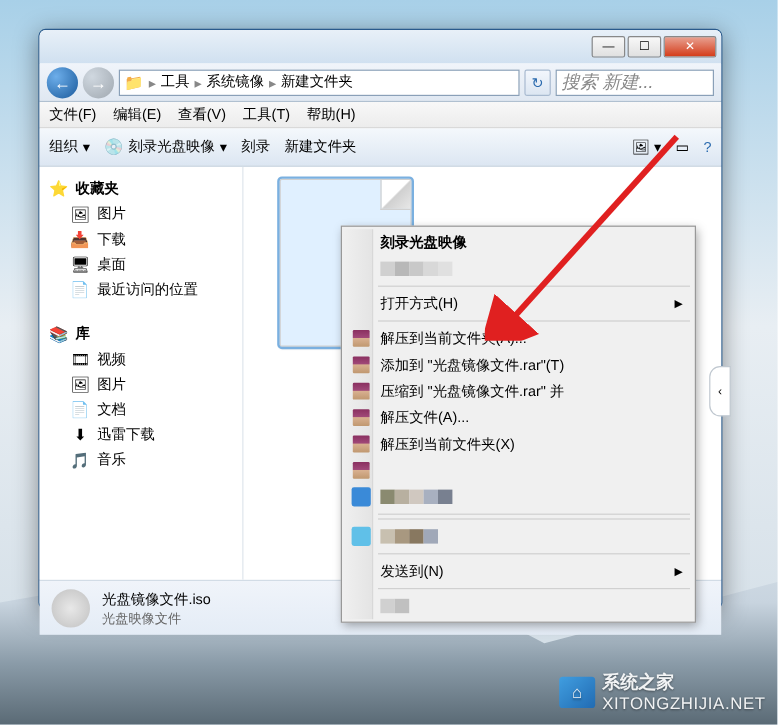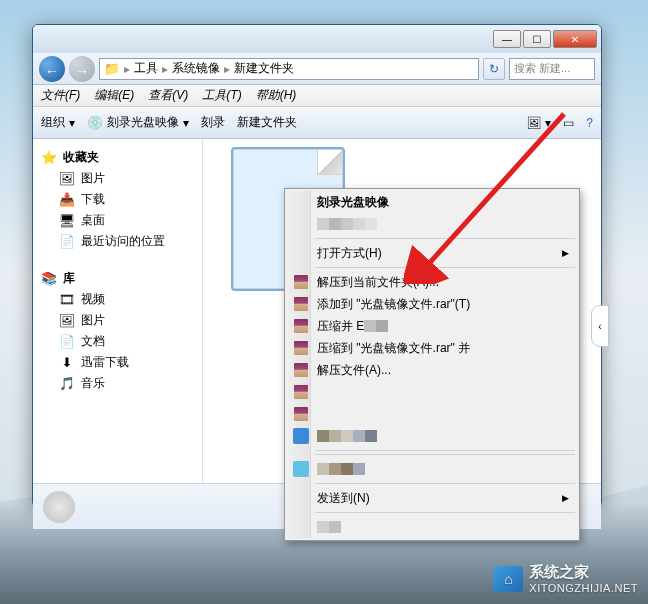--- a/index.html
+++ b/index.html
@@ -7,22 +7,22 @@
 .bg-mountains { position: absolute; bottom: 0; left: 0; width: 100%; height: 170px; background: linear-gradient(to top, #5a6a75 0%, #8a9ba8 30%, #c8d4df 60%, transparent 100%); clip-path: polygon(0 100%, 0 40%, 15% 30%, 30% 50%, 50% 20%, 70% 60%, 100% 30%, 100% 100%); }
 .window { position: absolute; top: 24px; left: 32px; width: 570px; height: 484px; background: #fff; border: 1px solid #2a5a8c; border-radius: 6px; box-shadow: 0 4px 20px rgba(0,0,0,0.4); }
 .titlebar { height: 28px; background: linear-gradient(to bottom, #e8f0f8, #d0e0f0); border-radius: 5px 5px 0 0; display: flex; justify-content: flex-end; align-items: center; padding: 0 4px; gap: 2px; }
 .titlebar-btn { width: 28px; height: 18px; border: 1px solid #888; border-radius: 2px; font-size: 10px; display: flex; align-items: center; justify-content: center; background: linear-gradient(to bottom, #f8f8f8, #e0e0e0); cursor: pointer; }
 .titlebar-btn.close { background: linear-gradient(to bottom, #e8a090, #d43c1a); color: #fff; width: 44px; }
 .navrow { height: 32px; background: linear-gradient(to bottom, #f0f4fa, #e0e8f2); display: flex; align-items: center; padding: 0 6px; gap: 4px; border-bottom: 1px solid #b0c0d0; }
 .navbtn { width: 26px; height: 26px; border-radius: 50%; background: radial-gradient(circle at 30% 30%, #6daeea, #1a5a9c); display: flex; align-items: center; justify-content: center; color: #fff; font-size: 14px; }
 .navbtn.fwd { background: radial-gradient(circle at 30% 30%, #d0d8e0, #a0a8b0); }
 .addrbar { flex: 1; height: 22px; background: #fff; border: 1px solid #8aa0b8; display: flex; align-items: center; font-size: 12px; padding: 0 4px; gap: 4px; }
 .bc-sep { color: #888; }
-.searchbox { width: 86px; height: 22px; border: 1px solid #8aa0b8; background: #fff; font-size: 11px; color: #888; padding: 0 4px; display: flex; align-items: center; }
-.menubar { height: 22px; background: linear-gradient(to bottom, #f8f8f8, #ececec); display: flex; align-items: center; padding: 0 8px; gap: 14px; font-size: 12px; border-bottom: 1px solid #d0d0d0; font-style: italic; }
+.searchbox { width: 132px; height: 22px; border: 1px solid #8aa0b8; background: #fff; font-size: 15px; color: #888; padding: 0 4px; display: flex; align-items: center; font-style: italic; }
+.menubar { height: 22px; background: linear-gradient(to bottom, #f8f8f8, #ececec); display: flex; align-items: center; padding: 0 8px; gap: 14px; font-size: 12px; border-bottom: 1px solid #d0d0d0; }
 .toolbar { height: 32px; background: linear-gradient(to bottom, #f4f8fc, #dce6f2); display: flex; align-items: center; padding: 0 8px; gap: 12px; font-size: 12px; border-bottom: 1px solid #b8c8d8; }
 .toolbar-item { display: flex; align-items: center; gap: 4px; cursor: pointer; }
 .toolbar .spacer { flex: 1; }
 .body { display: flex; height: 344px; }
 .sidebar { width: 170px; background: #fff; border-right: 1px solid #d8e0e8; padding: 8px 0; font-size: 12px; overflow: hidden; }
 .sb-group { margin-bottom: 16px; }
 .sb-header { display: flex; align-items: center; gap: 6px; padding: 2px 8px; font-weight: bold; }
 .sb-item { display: flex; align-items: center; gap: 6px; padding: 2px 8px 2px 26px; cursor: pointer; }
 .icon { width: 16px; height: 16px; display: inline-flex; align-items: center; justify-content: center; font-size: 13px; }
 .content { flex: 1; background: #fff; position: relative; padding: 10px; }
@@ -149,20 +149,24 @@
           </div>
       </div>
     </div>
     <div class="content">
       <div class="file-thumb selected"></div>
     </div>
   </div>
 
   <div class="details">
     <div class="details-icon"></div>
+    <div class="details-text">
+      <div class="name">光盘镜像文件.iso</div>
+      <div class="meta">光盘映像文件</div>
+    </div>
   </div>
 
   <div class="expand-chev">‹</div>
 </div>
 
 <div class="context-menu">
   <div class="cm-iconcol"></div>
   <div class="cm-item bold">
       <span>刻录光盘映像</span>
     </div>
@@ -190,42 +194,33 @@
   <div class="cm-item">
       <span class="cm-icon">
         <span class="rar-icon"></span>
       </span>
       <span>添加到 "光盘镜像文件.rar"(T)</span>
     </div>
   <div class="cm-item">
       <span class="cm-icon">
         <span class="rar-icon"></span>
       </span>
-      <span>压缩并 E</span>
-      <span class="blur-strip">
-        <span style="background:#c0c0c0"></span>
-        <span style="background:#a8a8a8"></span>
-      </span>
-    </div>
-  <div class="cm-item">
-      <span class="cm-icon">
-        <span class="rar-icon"></span>
-      </span>
       <span>压缩到 "光盘镜像文件.rar" 并</span>
     </div>
   <div class="cm-item">
       <span class="cm-icon">
         <span class="rar-icon"></span>
       </span>
       <span>解压文件(A)...</span>
     </div>
   <div class="cm-item">
       <span class="cm-icon">
         <span class="rar-icon"></span>
       </span>
+      <span>解压到当前文件夹(X)</span>
     </div>
   <div class="cm-item">
       <span class="cm-icon">
         <span class="rar-icon"></span>
       </span>
     </div>
   <div class="cm-item">
       <span class="cm-icon" style="background:#3a8ad8;border-radius:2px"></span>
       <span class="blur-strip">
         <span style="background:#8a8a70"></span>
@@ -266,15 +261,15 @@
         <polygon points="0,0 10,5 0,10" fill="#e02020"></polygon>
       </marker>
     </defs>
   <line x1="160" y1="10" x2="20" y2="165" stroke="#e02020" stroke-width="5" marker-end="url(#ah)"></line>
 </svg>
 
 <div class="watermark">
   <div class="wm-logo">⌂</div>
   <div>
     <div style="font-size:15px;font-weight:bold">系统之家</div>
-    <div style="font-size:11px;letter-spacing:0.5px">XITONGZHIJIA.NET</div>
+    <div style="font-size:14px;letter-spacing:0.5px">XITONGZHIJIA.NET</div>
   </div>
 </div>
 
 </body></html>

